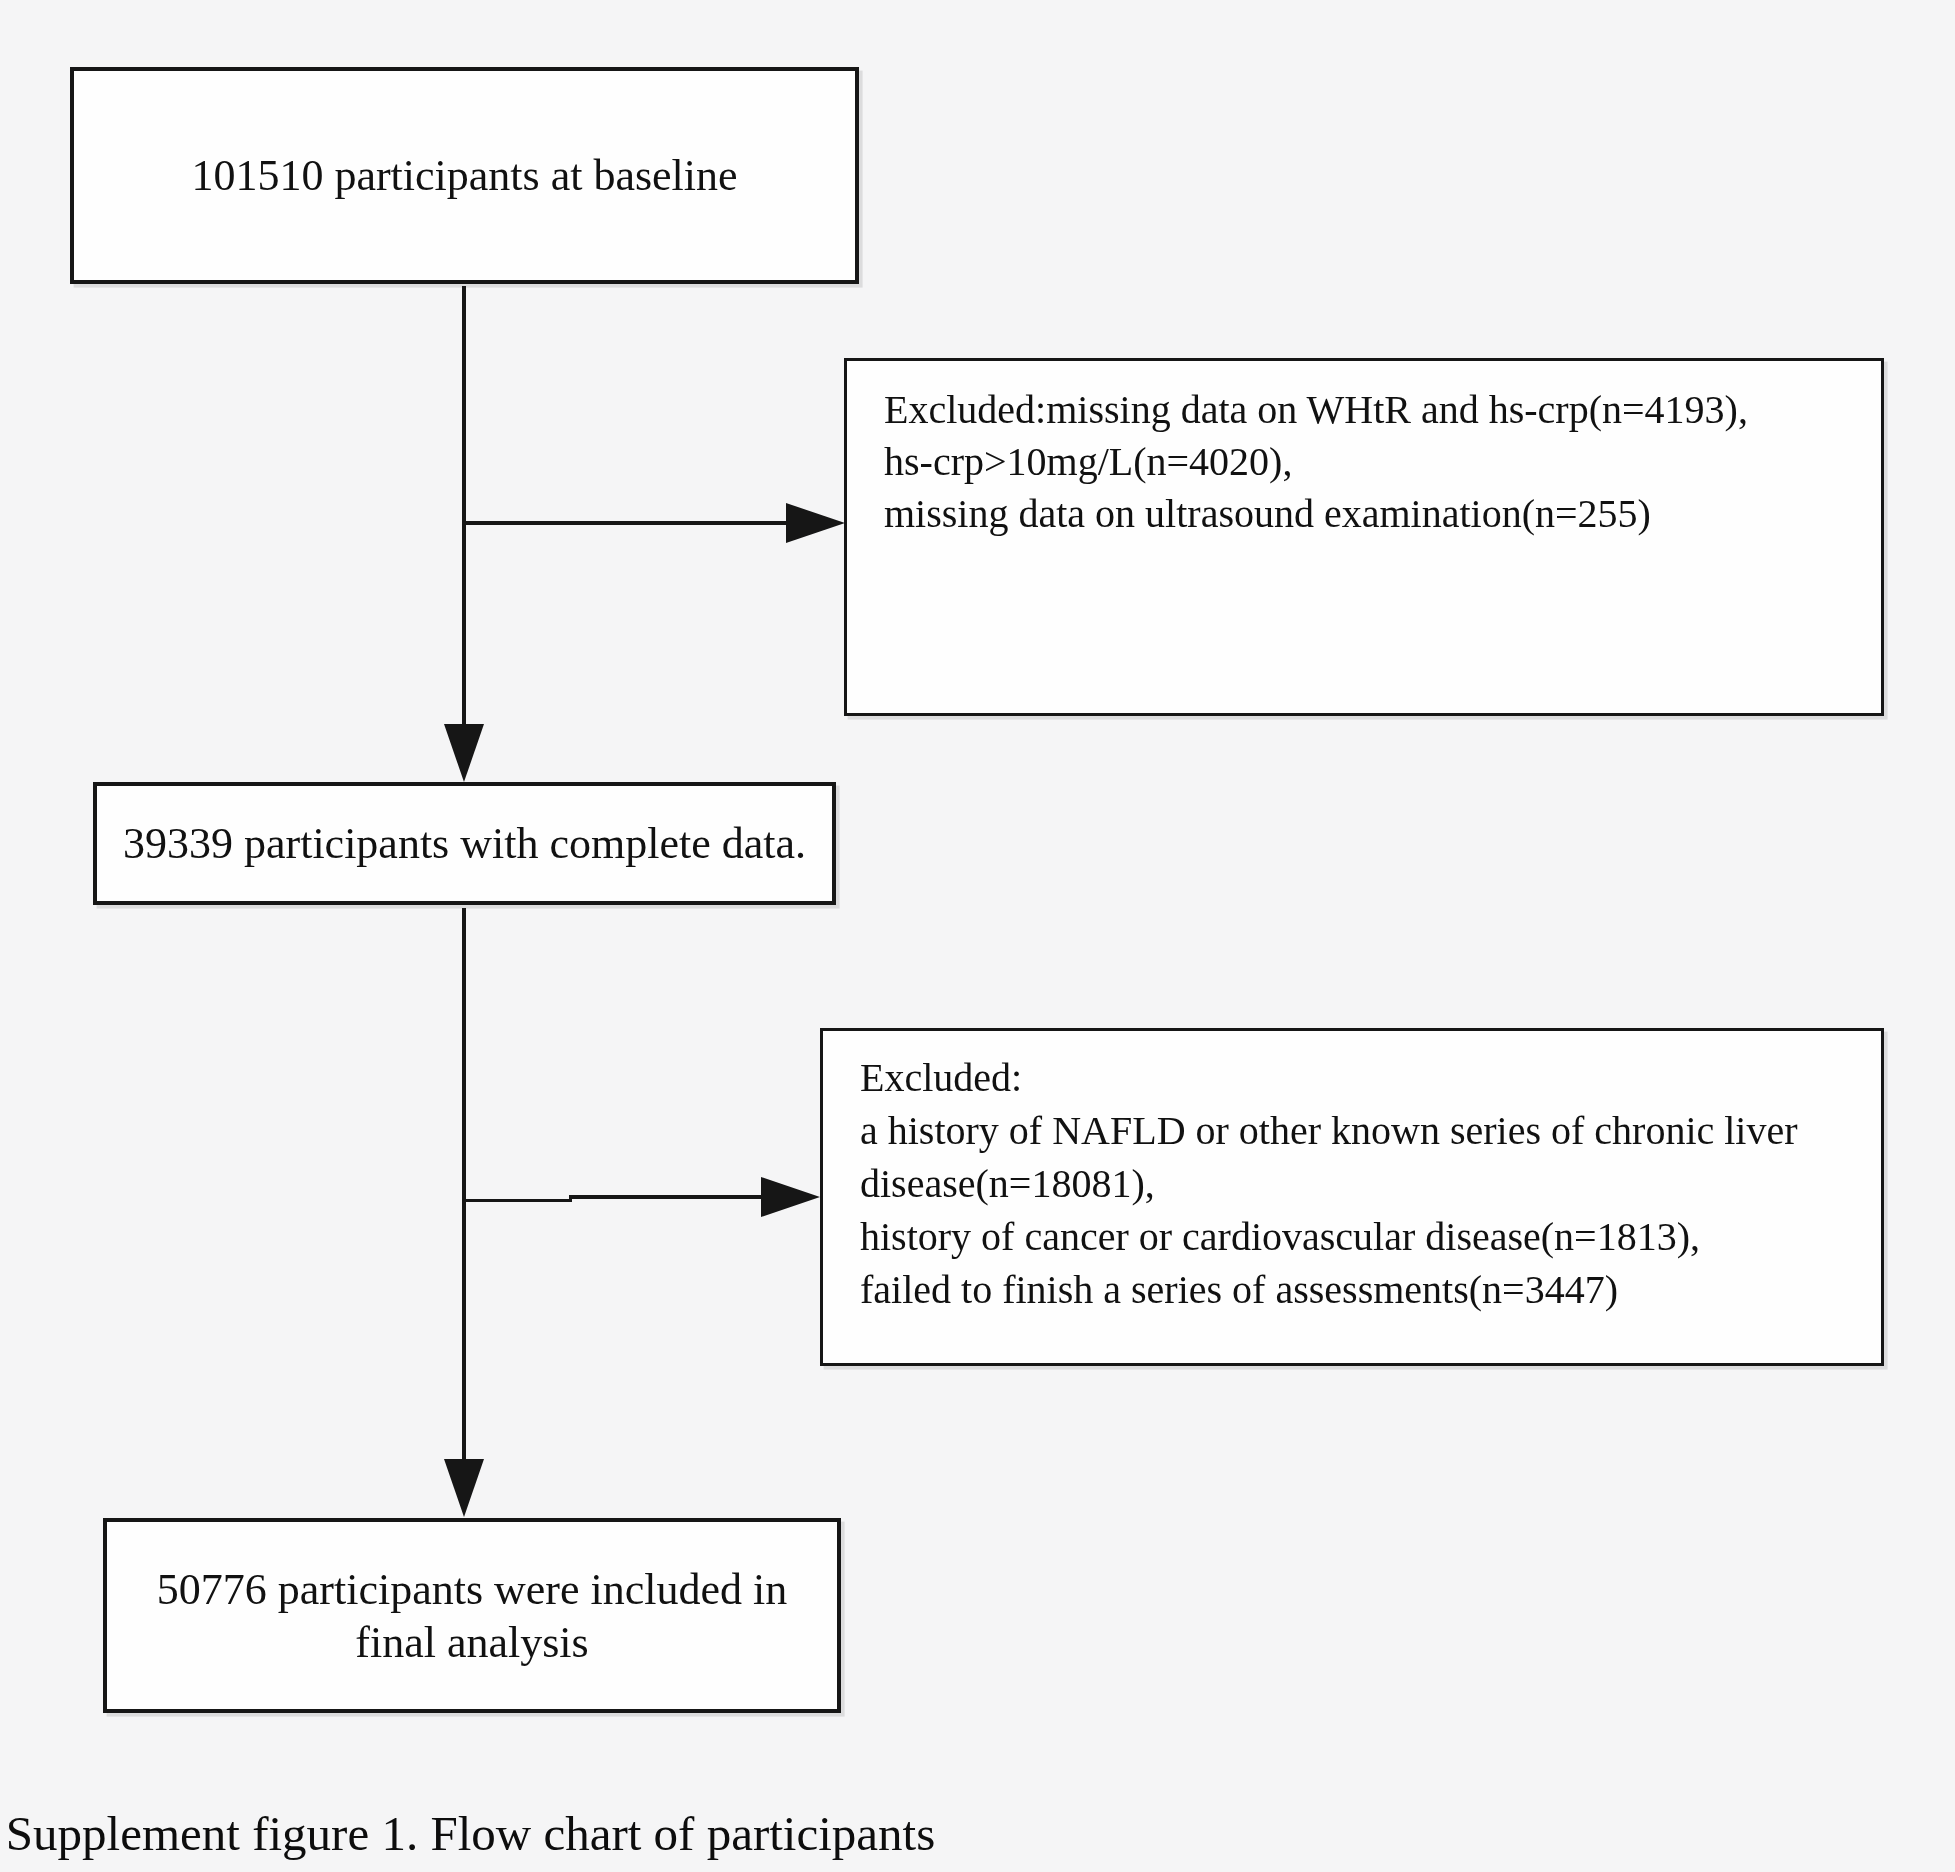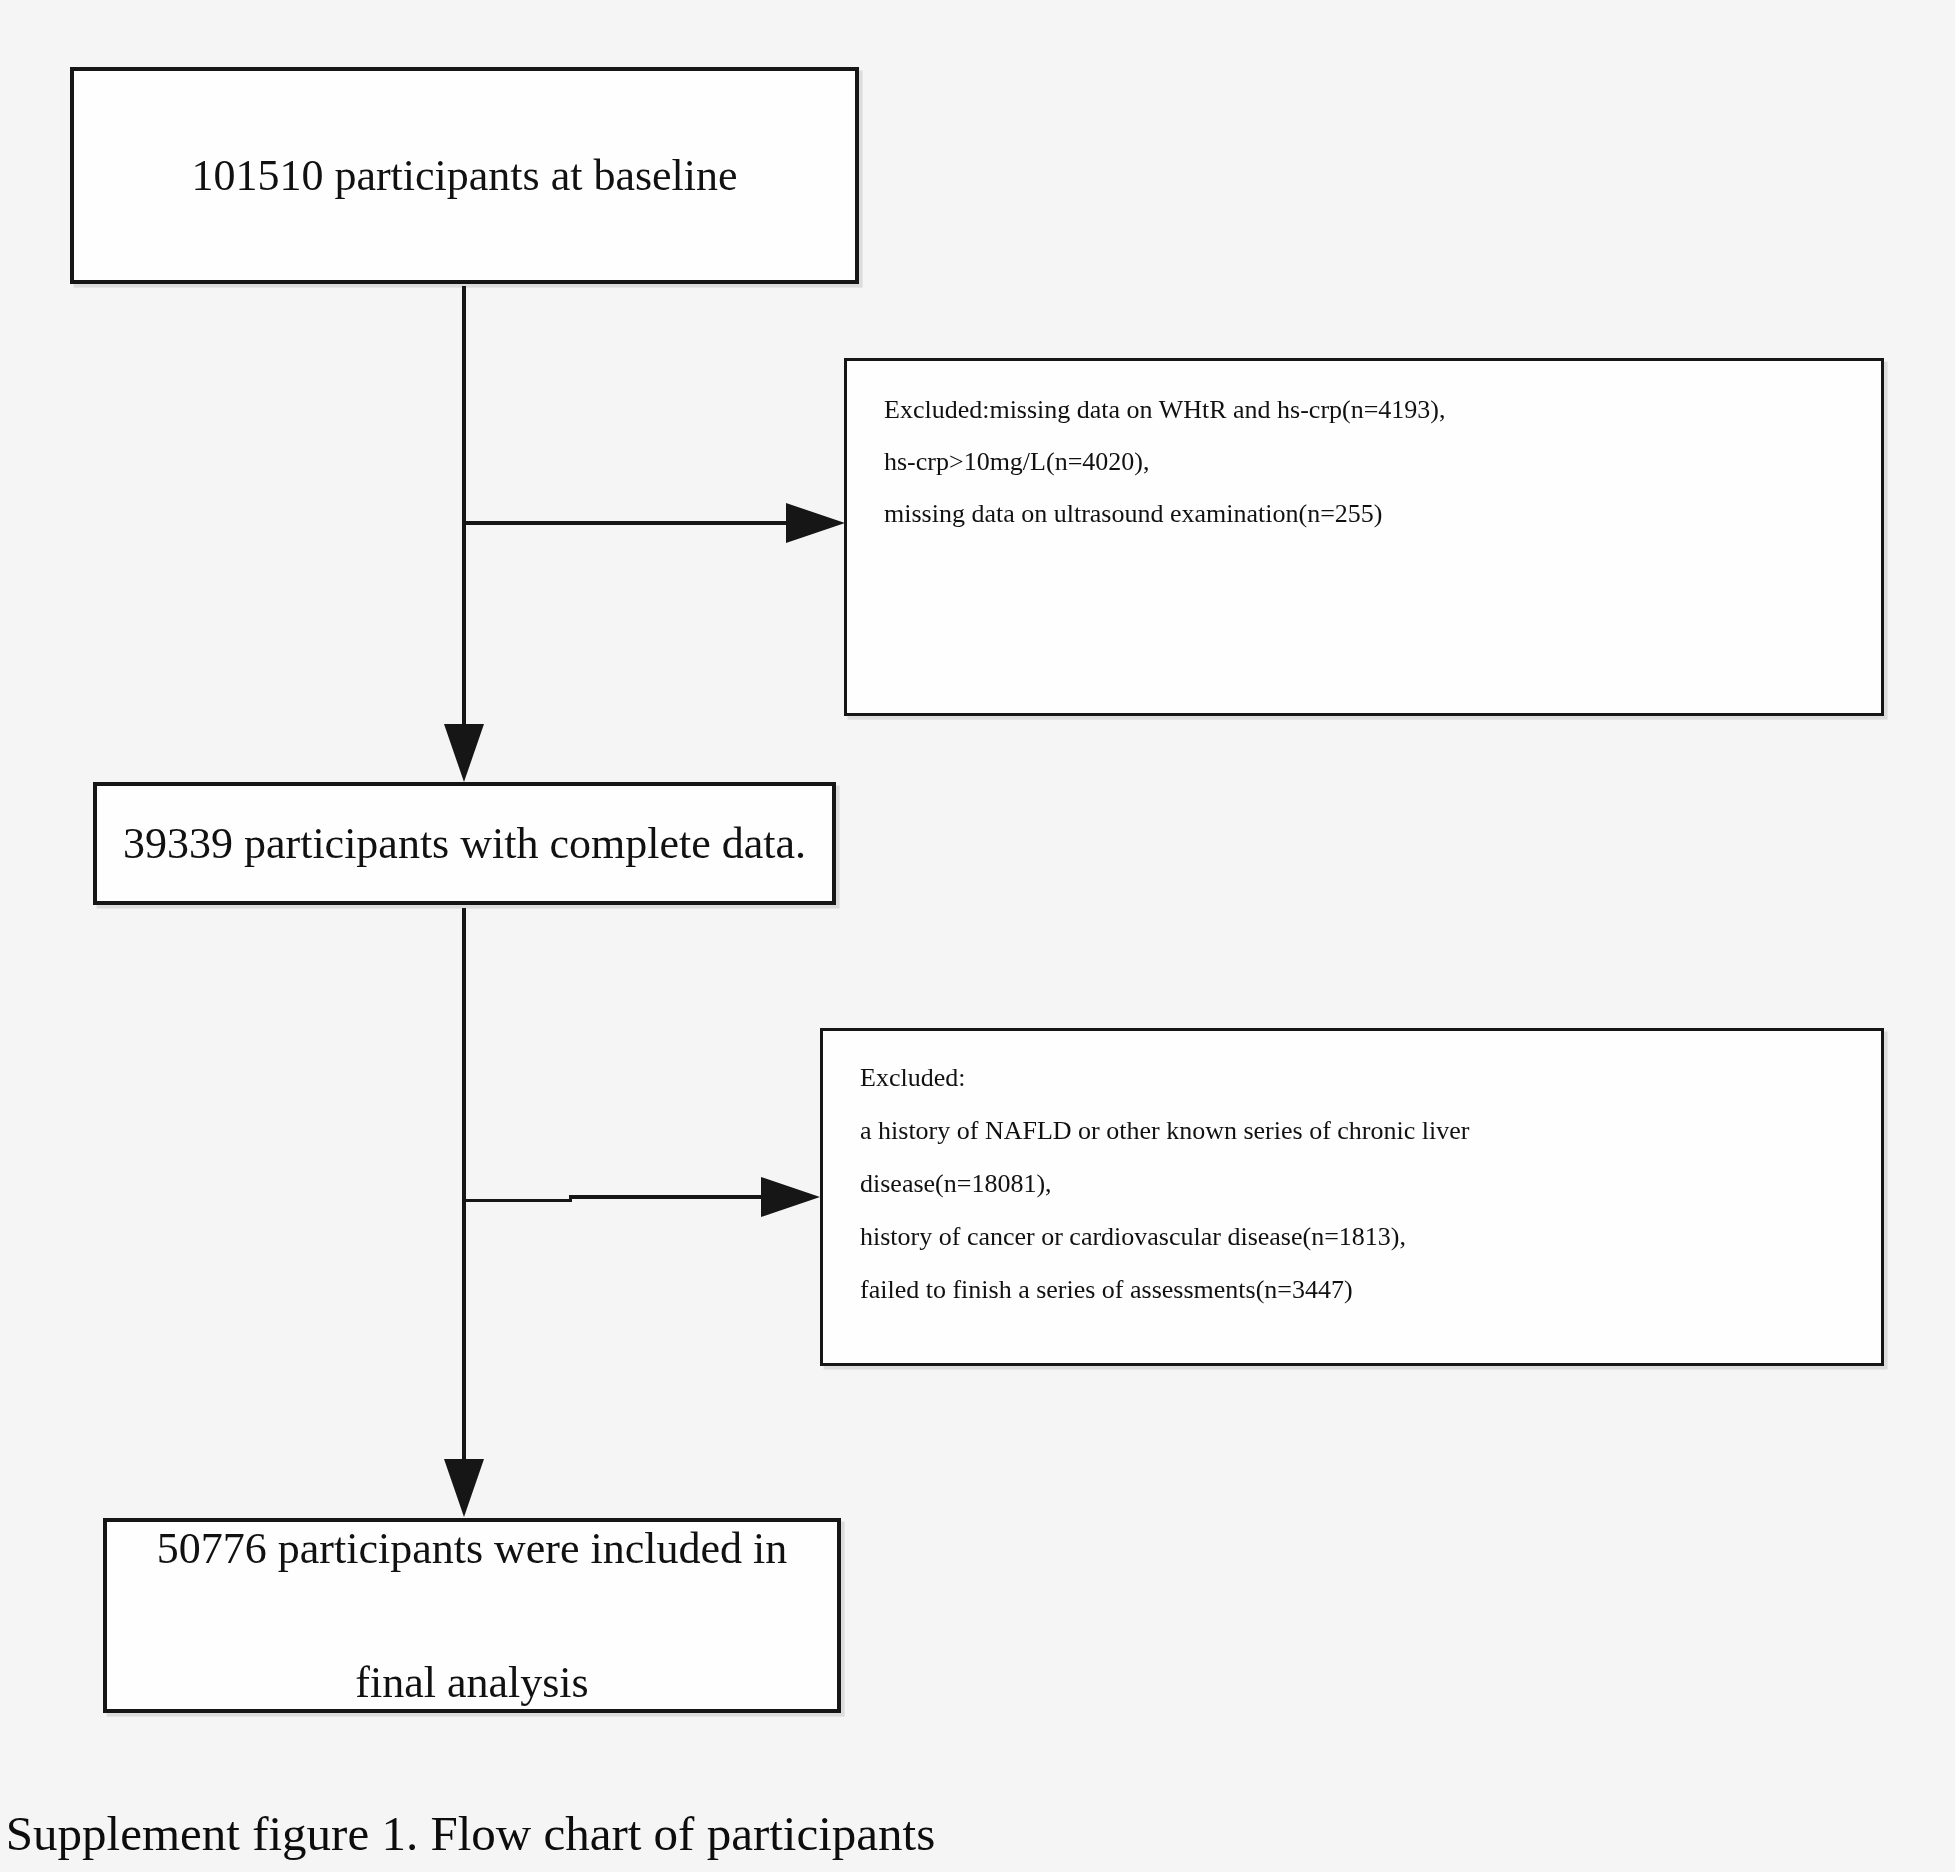--- a/index.html
+++ b/index.html
@@ -25,29 +25,29 @@
   .box-center{
     display:flex;
     align-items:center;
     justify-content:center;
     text-align:center;
     font-size:44px;
     line-height:53px;
   }
   .box-left{
     border-width:3.6px;
-    font-size:26px;
+    font-size:40px;
     text-align:left;
   }
   .box-left .ln{white-space:nowrap;}
   .col-center{
     display:flex;
     flex-direction:column;
     align-items:center;
-    justify-content:space-between;
+    justify-content:center;
   }
   .line{
     position:absolute;
     background:#161616;
   }
   .arrow{
     position:absolute;
     width:0;height:0;
   }
   .arrow-down{

